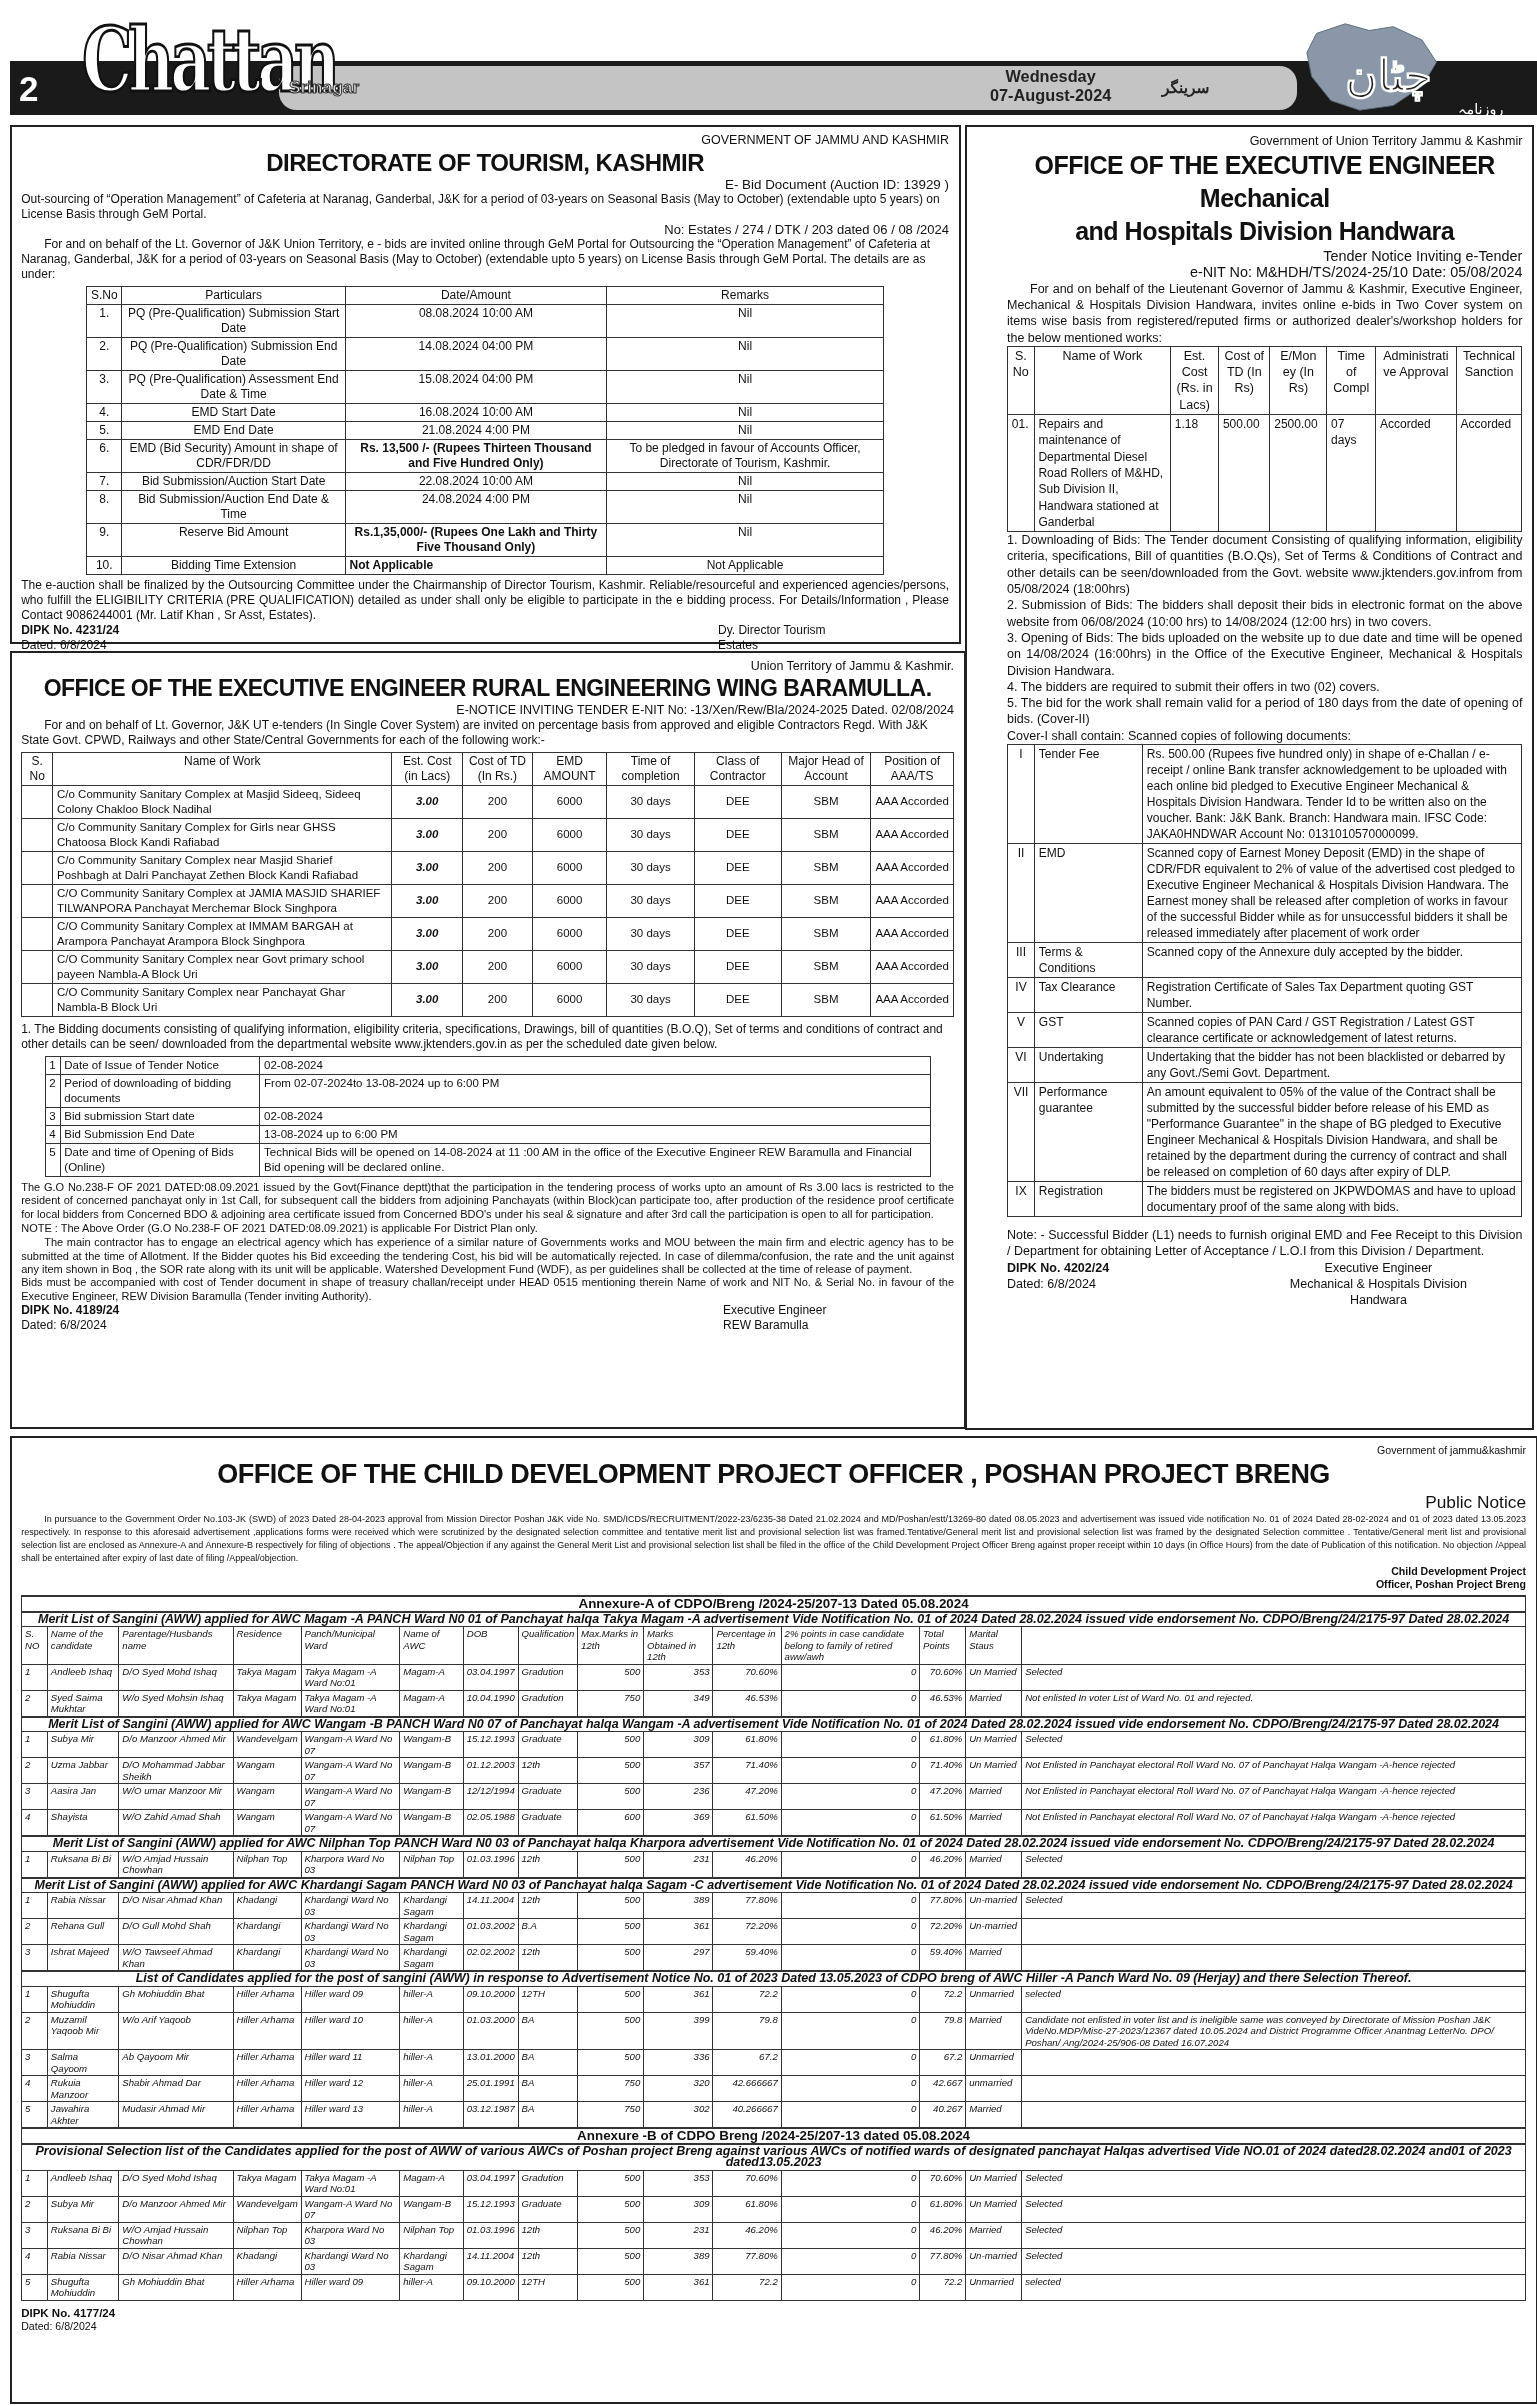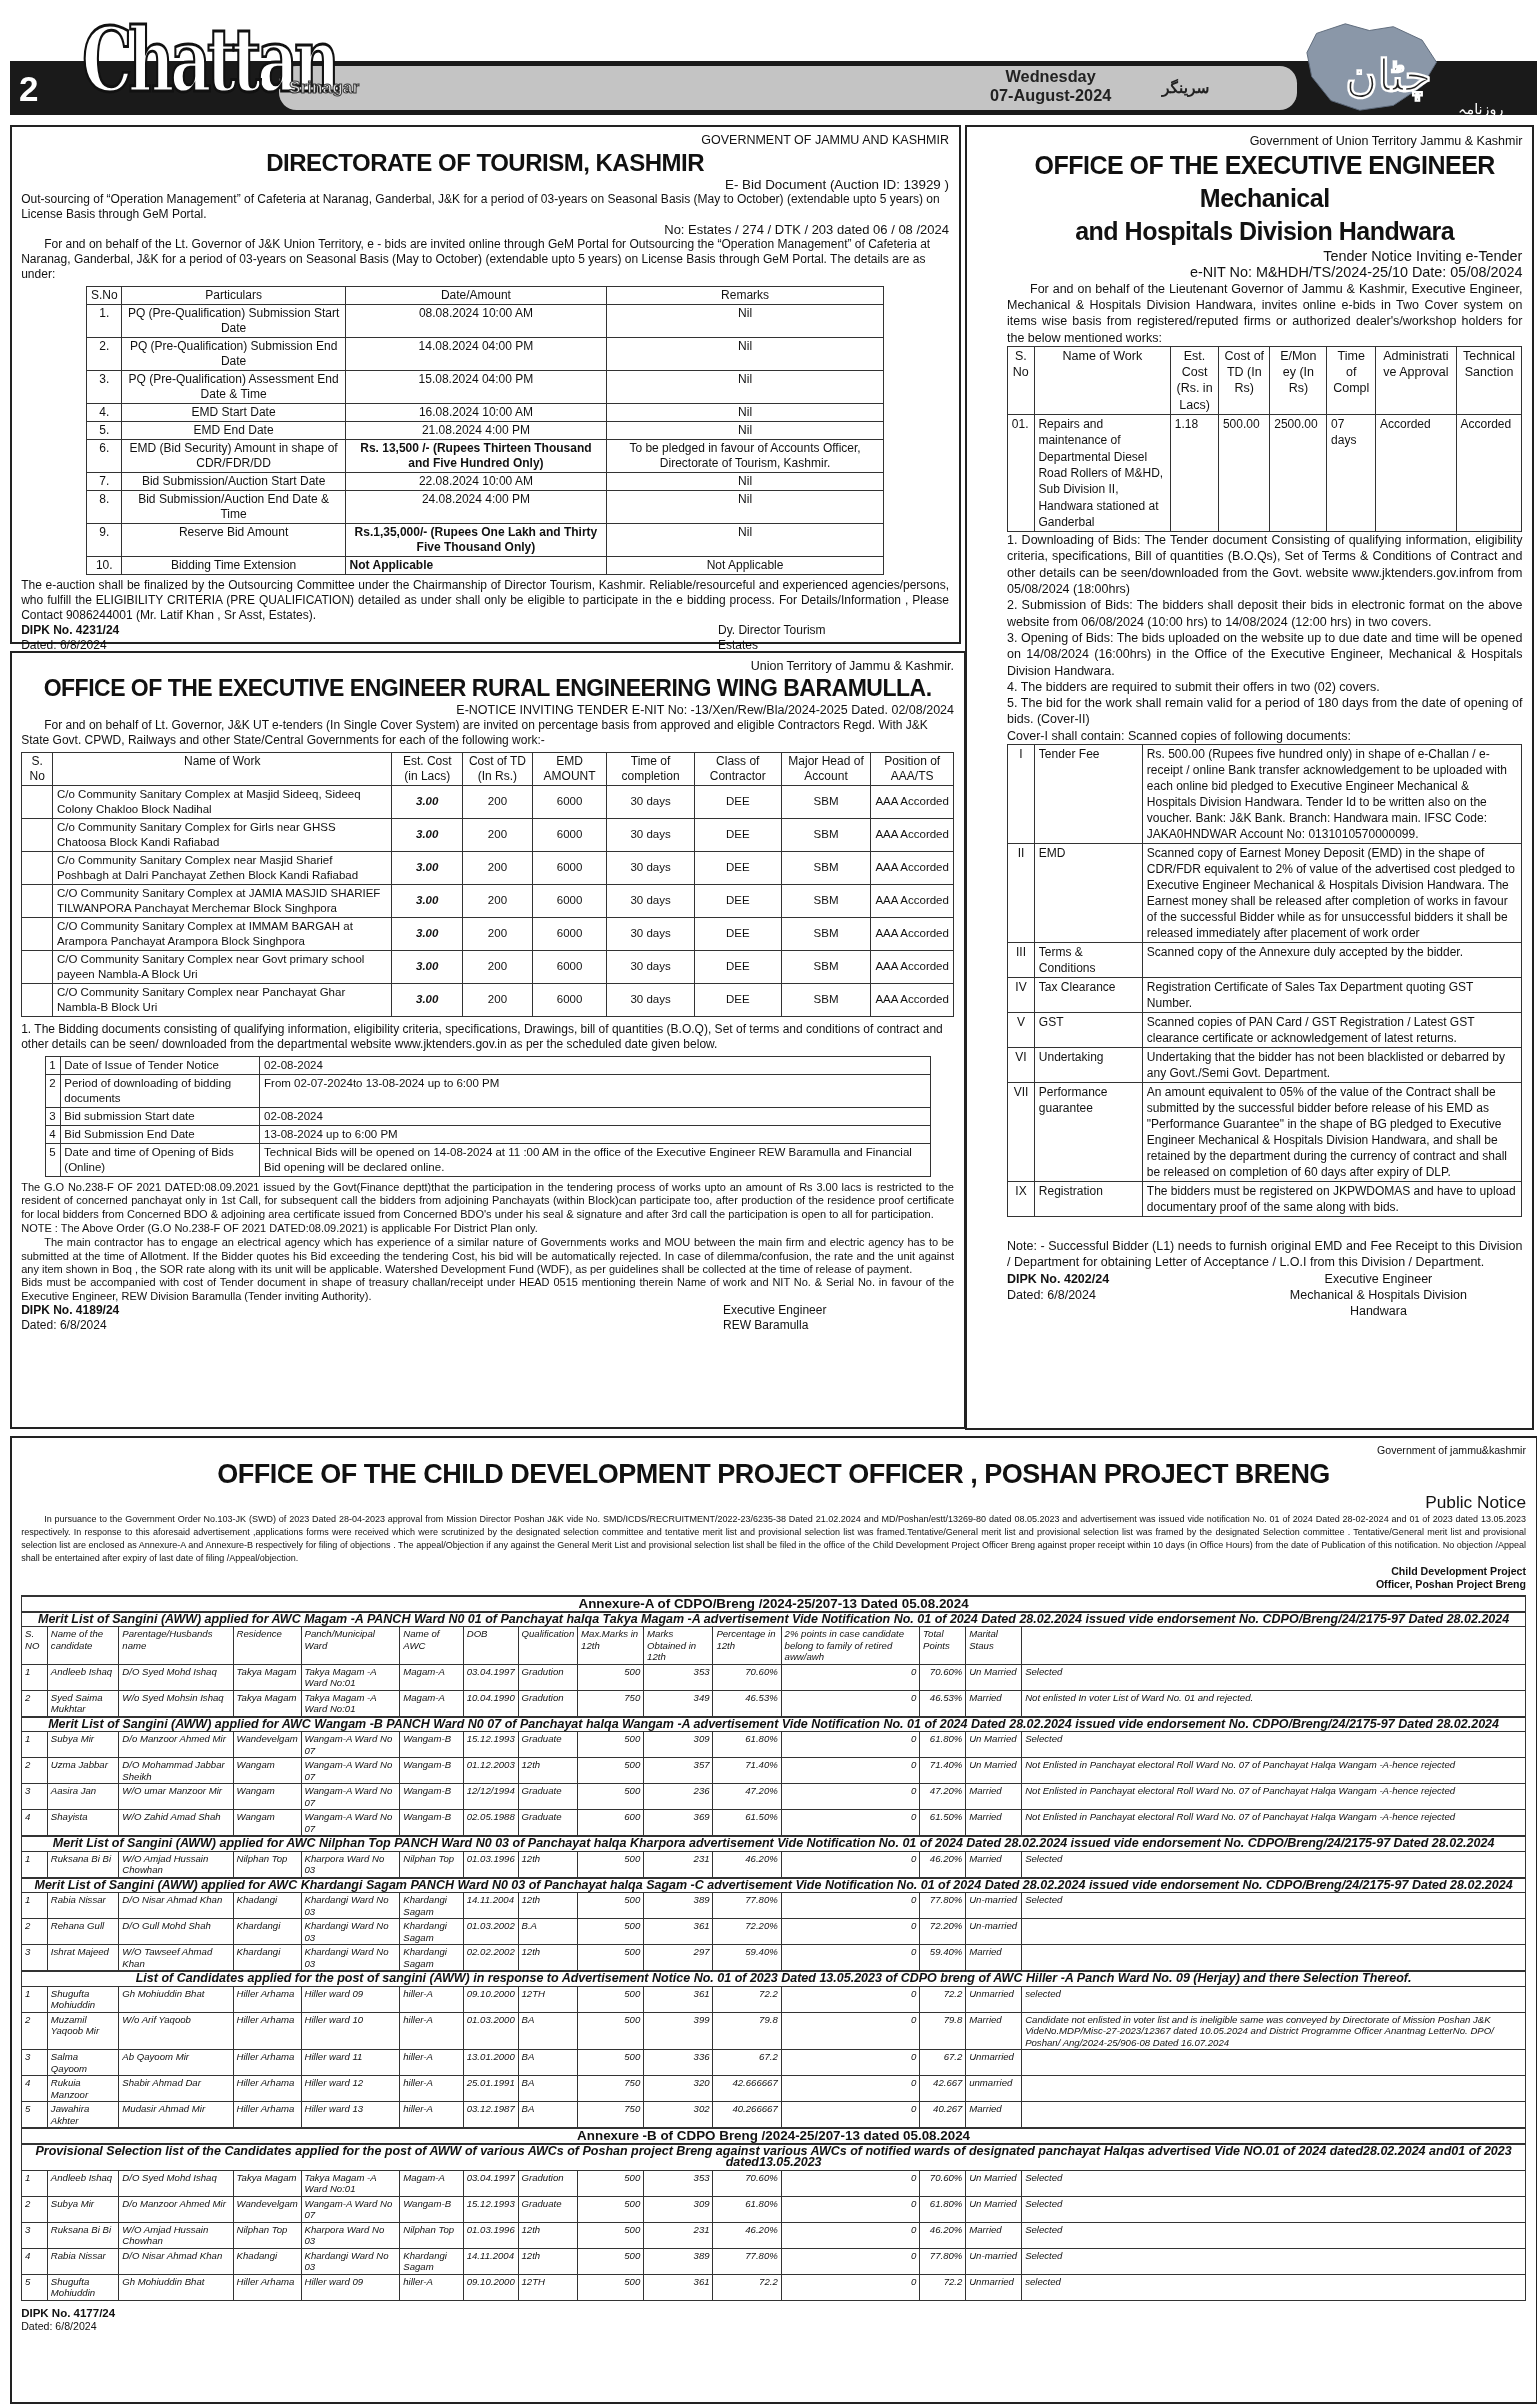--- a/index.html
+++ b/index.html
@@ -385,21 +385,21 @@
           <td style="width: 108px;">Performance guarantee</td>
           <td>An amount equivalent to 05% of the value of the Contract shall be submitted by the successful bidder before release of his EMD as "Performance Guarantee" in the shape of BG pledged to Executive Engineer Mechanical &amp; Hospitals Division Handwara, and shall be retained by the department during the currency of contract and shall be released on completion of 60 days after expiry of DLP.</td>
         </tr>
         <tr>
           <td style="width: 27px; text-align: center;">IX</td>
           <td style="width: 108px;">Registration</td>
           <td>The bidders must be registered on JKPWDOMAS and have to upload documentary proof of the same along with bids.</td>
         </tr>
       </tbody>
     </table>
-  <p class="justify" style="margin-top:21px">Note: - Successful Bidder (L1) needs to furnish original EMD and Fee Receipt to this Division / Department for obtaining Letter of Acceptance / L.O.I from this Division / Department.</p>
+  <p class="justify" style="margin-top:10px">Note: - Successful Bidder (L1) needs to furnish original EMD and Fee Receipt to this Division / Department for obtaining Letter of Acceptance / L.O.I from this Division / Department.</p>
   <div class="sig">
     <div>
         <div class="b">DIPK No. 4202/24</div>
         <div>Dated: 6/8/2024</div>
       </div>
     <div class="center" style="width:288px">
         <div>Executive Engineer</div>
         <div>Mechanical &amp; Hospitals Division</div>
         <div>Handwara</div>
       </div>

